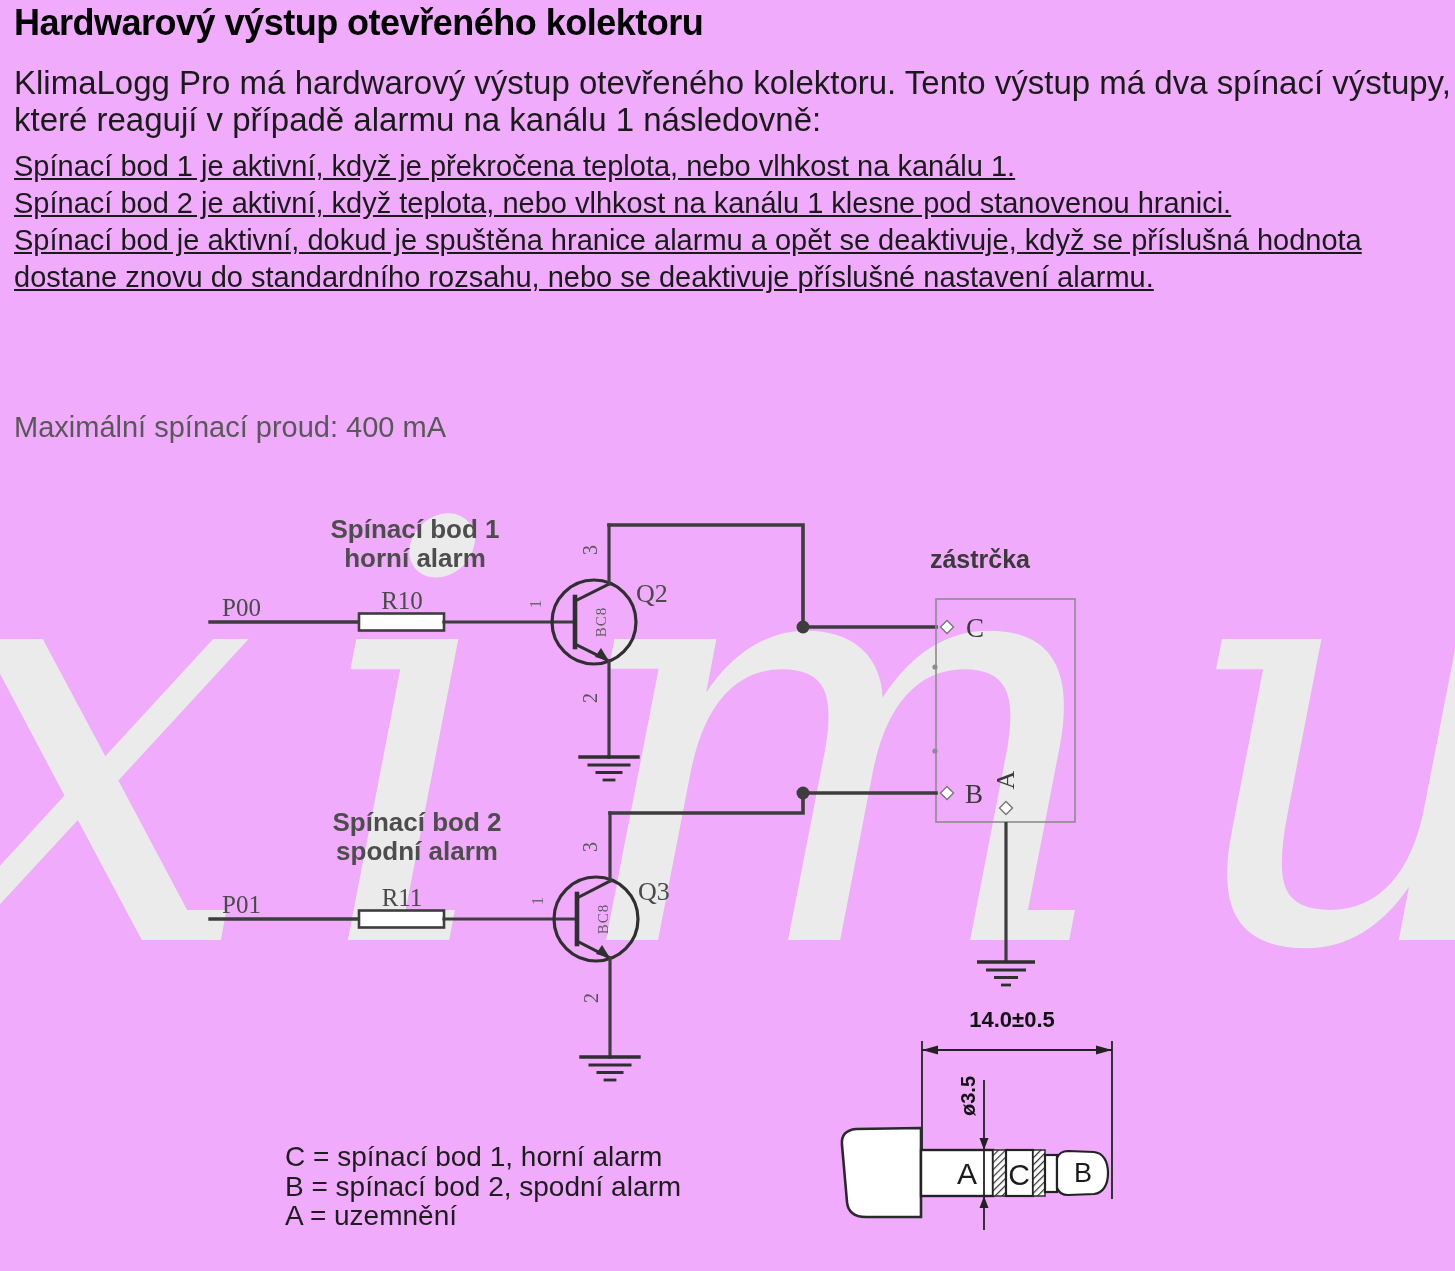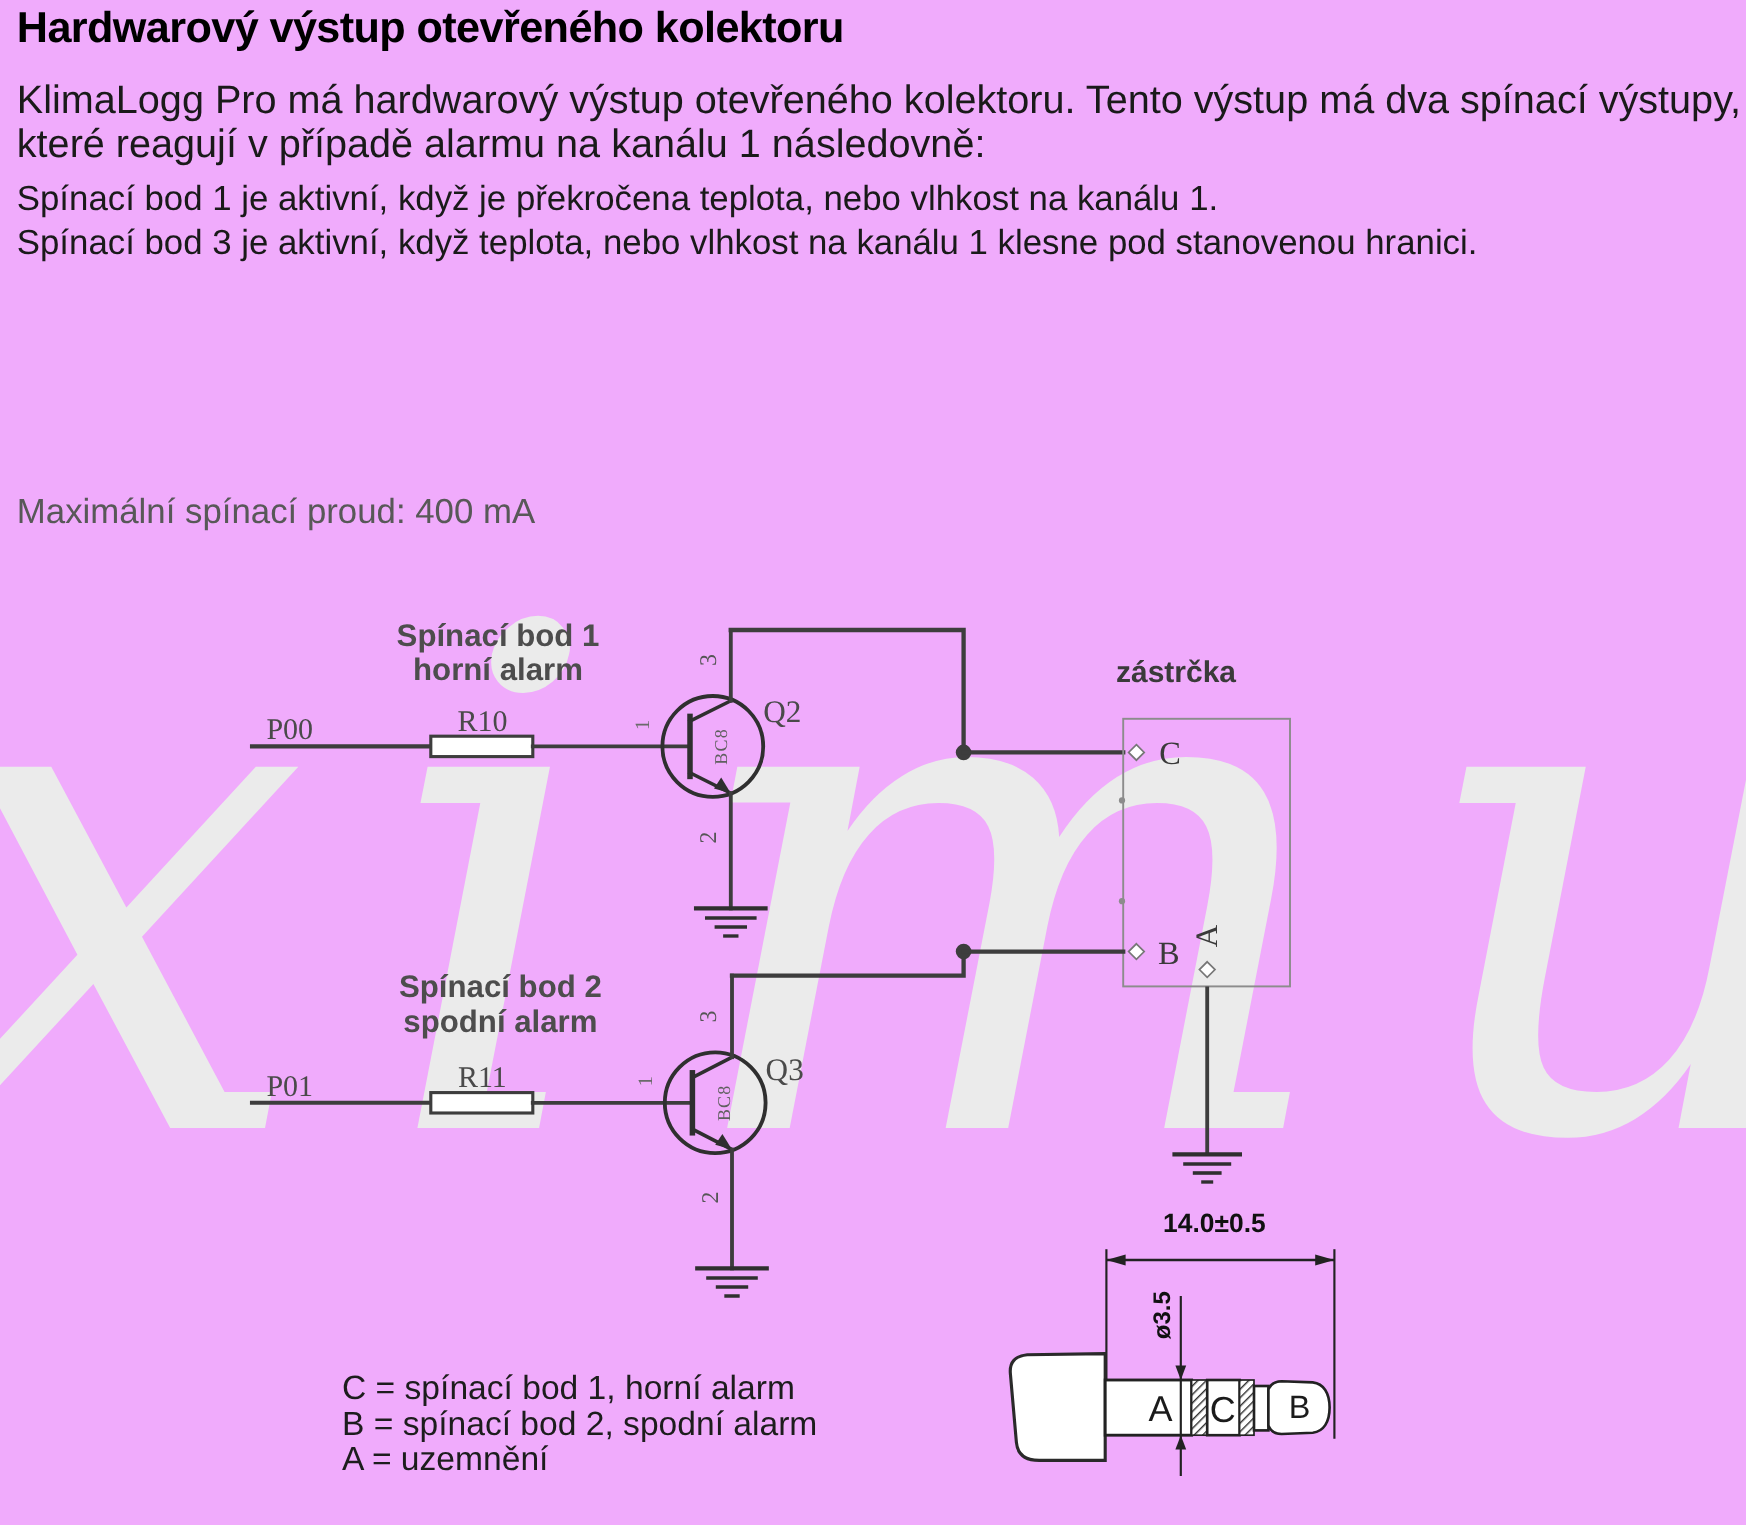--- a/index.html
+++ b/index.html
@@ -1,39 +1,40 @@
 <!DOCTYPE html>
 <html><head>
 <meta charset="utf-8">
 <style>
   html,body{margin:0;padding:0;background:#fff;}
   .page{position:relative;width:1455px;height:1271px;background:#f0abfc;overflow:hidden;
         font-family:"Liberation Sans",sans-serif;color:#1a1a1a;}
   .page-title{position:absolute;left:14px;top:2px;font-size:36px;font-weight:bold;
               letter-spacing:-0.5px;color:#000;margin:0;white-space:nowrap;}
   .intro{position:absolute;left:14px;top:64px;width:1437px;font-size:33px;line-height:37px;}
-  .body-block{position:absolute;left:14px;top:148px;width:1437px;font-size:29px;line-height:37px;}
+  .body-block{position:absolute;left:14px;top:148px;width:1437px;font-size:29px;line-height:37px;text-decoration:underline;}
   .specs{position:absolute;left:14px;top:410px;width:900px;font-size:29px;line-height:34px;color:#585858;}
   .schematic-svg{position:absolute;left:0;top:380px;width:1455px;height:891px;}
   text{font-family:"Liberation Sans",sans-serif;}
   .t-serif{font-family:"Liberation Serif",serif;}
   .wm{font-family:"DejaVu Serif",serif;font-style:italic;}
 </style>
 </head>
 <body>
 
 <div class="page">
 
   <h1 class="page-title">Hardwarový výstup otevřeného kolektoru</h1>
 
   <div class="intro">KlimaLogg Pro má hardwarový výstup otevřeného kolektoru. Tento výstup má dva spínací výstupy, které reagují v případě alarmu na kanálu 1 následovně:</div>
 
   <div class="body-block">
     <div>Spínací bod 1 je aktivní, když je překročena teplota, nebo vlhkost na kanálu 1.</div>
-    <div>Spínací bod 3 je aktivní, když teplota, nebo vlhkost na kanálu 1 klesne pod stanovenou hranici.</div>
+    <div>Spínací bod 2 je aktivní, když teplota, nebo vlhkost na kanálu 1 klesne pod stanovenou hranici.</div>
+    <div>Spínací bod je aktivní, dokud je spuštěna hranice alarmu a opět se deaktivuje, když se příslušná hodnota dostane znovu do standardního rozsahu, nebo se deaktivuje příslušné nastavení alarmu.</div>
   </div>
 
   <div class="specs">
     <div>Maximální spínací proud: 400 mA</div>
   </div>
 
   <svg class="schematic-svg" viewBox="0 0 1455 891">
     <defs>
       <pattern id="hatch" patternUnits="userSpaceOnUse" width="5" height="5" patternTransform="rotate(45)">
         <rect width="5" height="5" fill="#ffffff"></rect>

